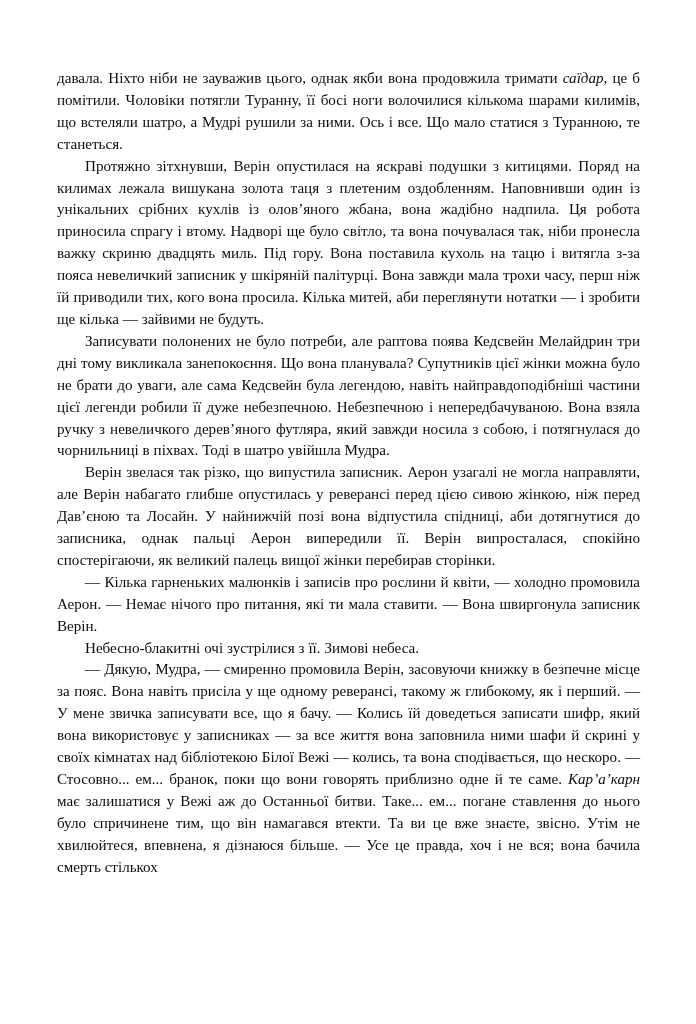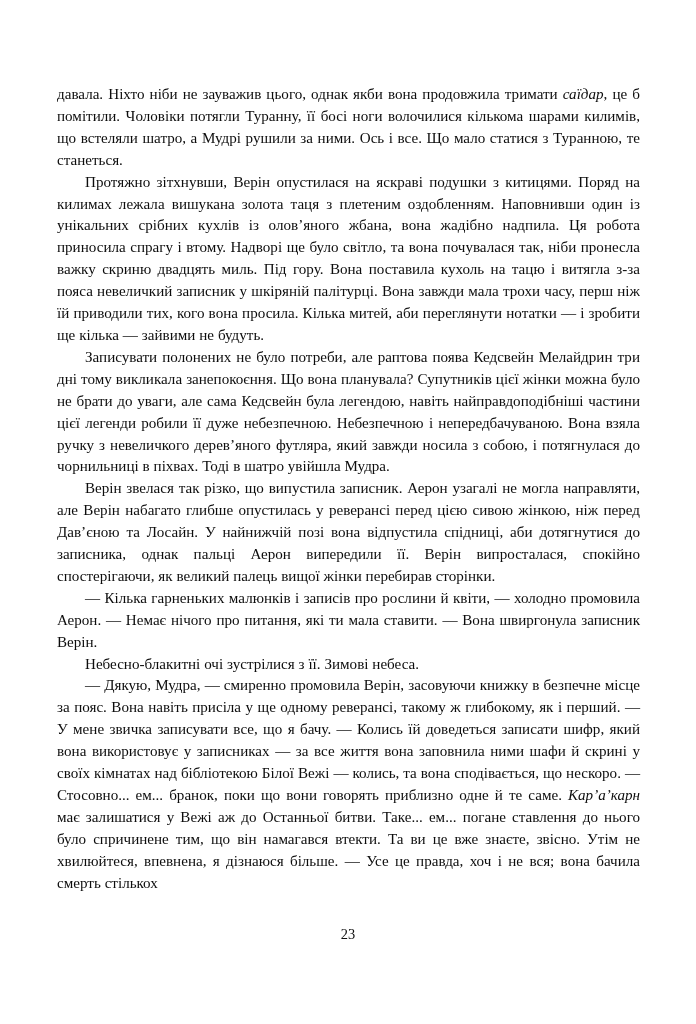--- a/index.html
+++ b/index.html
@@ -12,21 +12,21 @@
     position: relative;
     width: 696px;
     height: 1024px;
     background: #ffffff;
     overflow: hidden;
     box-sizing: border-box;
   }
   .text-block {
     position: absolute;
     left: 57px;
-    top: 84px;
+    top: 68px;
     width: 583px;
     font-family: "Liberation Serif", "DejaVu Serif", serif;
     font-size: 15.1px;
     line-height: 21.9px;
     color: #0d0d0d;
     text-align: justify;
     text-justify: inter-word;
     -webkit-hyphens: none;
     hyphens: none;
     word-spacing: 0.1px;
@@ -84,15 +84,14 @@
     <p class="para">
       <span>Небесно-блакитні очі зустрілися з її. Зимові небеса.</span>
     </p>
 
     <p class="para">
       <span>— Дякую, Мудра, — смиренно промовила Верін, засовуючи книжку в безпечне місце за пояс. Вона навіть присіла у ще одному реверансі, такому ж глибокому, як і перший. — У мене звичка записувати все, що я бачу. — Колись їй доведеться записати шифр, який вона використовує у записниках — за все життя вона заповнила ними шафи й скрині у своїх кімнатах над бібліотекою Білої Вежі — колись, та вона сподівається, що нескоро. — Стосовно... ем... бранок, поки що вони говорять приблизно одне й те саме. </span><em>Кар’а’карн</em><span> має залишатися у Вежі аж до Останньої битви. Таке... ем... погане ставлення до нього було спричинене тим, що він намагався втекти. Та ви це вже знаєте, звісно. Утім не хвилюйтеся, впевнена, я дізнаюся більше. — Усе це правда, хоч і не вся; вона бачила смерть стількох</span>
     </p>
 
   </div>
 
-  <div class="page-number">23</div>
 
 </div>
 
 </body></html>

